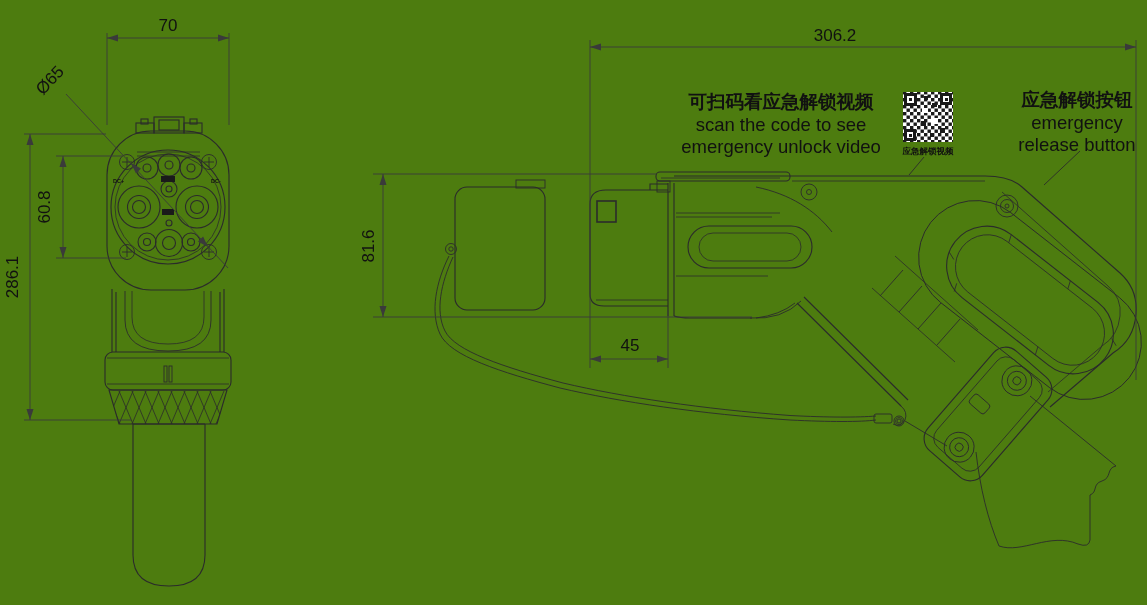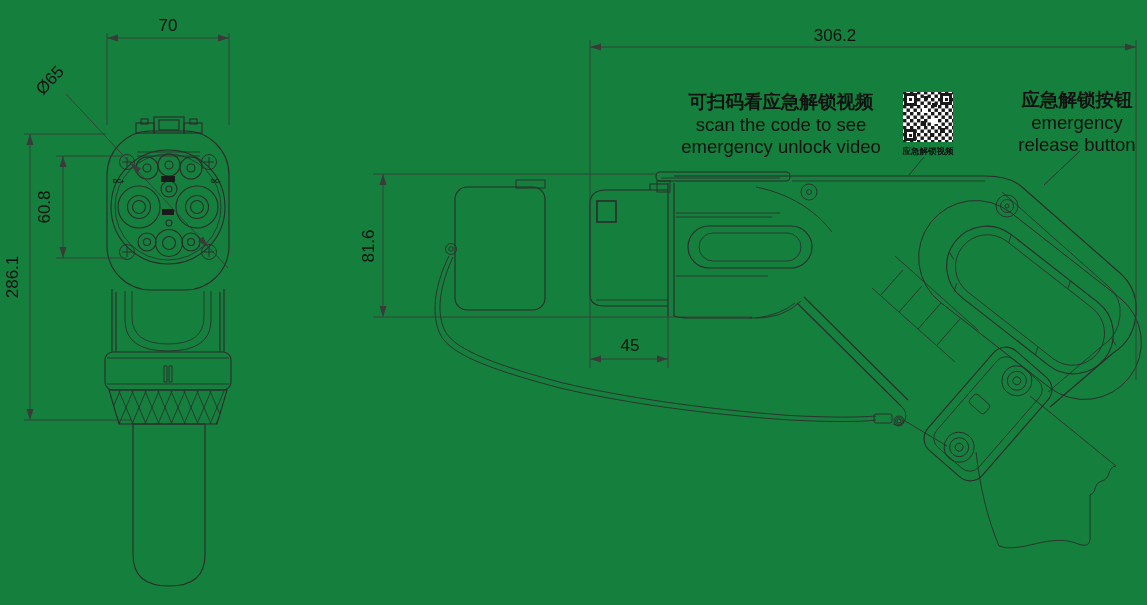--- a/index.html
+++ b/index.html
@@ -1,16 +1,16 @@
 <!DOCTYPE html>
 <html><head>
 <meta charset="utf-8">
 <style>
   html,body{margin:0;padding:0;background:#fff;}
-  #stage{position:relative;width:1147px;height:605px;background:#15803d;overflow:hidden;
+  #stage{position:relative;width:1147px;height:605px;background:#4d7c0f;overflow:hidden;
          font-family:"Liberation Sans", sans-serif;}
   svg text{font-family:"Liberation Sans", sans-serif;fill:#111;}
   .dimtxt{font-size:17px;font-weight:500;}
   .anno-zh{font-size:18.5px;font-weight:600;}
   .anno-en{font-size:18.5px;font-weight:500;}
   .qrcap{font-size:8.5px;font-weight:600;}
   .pinlab{font-size:5.5px;font-weight:700;}
 </style>
 </head>
 <body>

